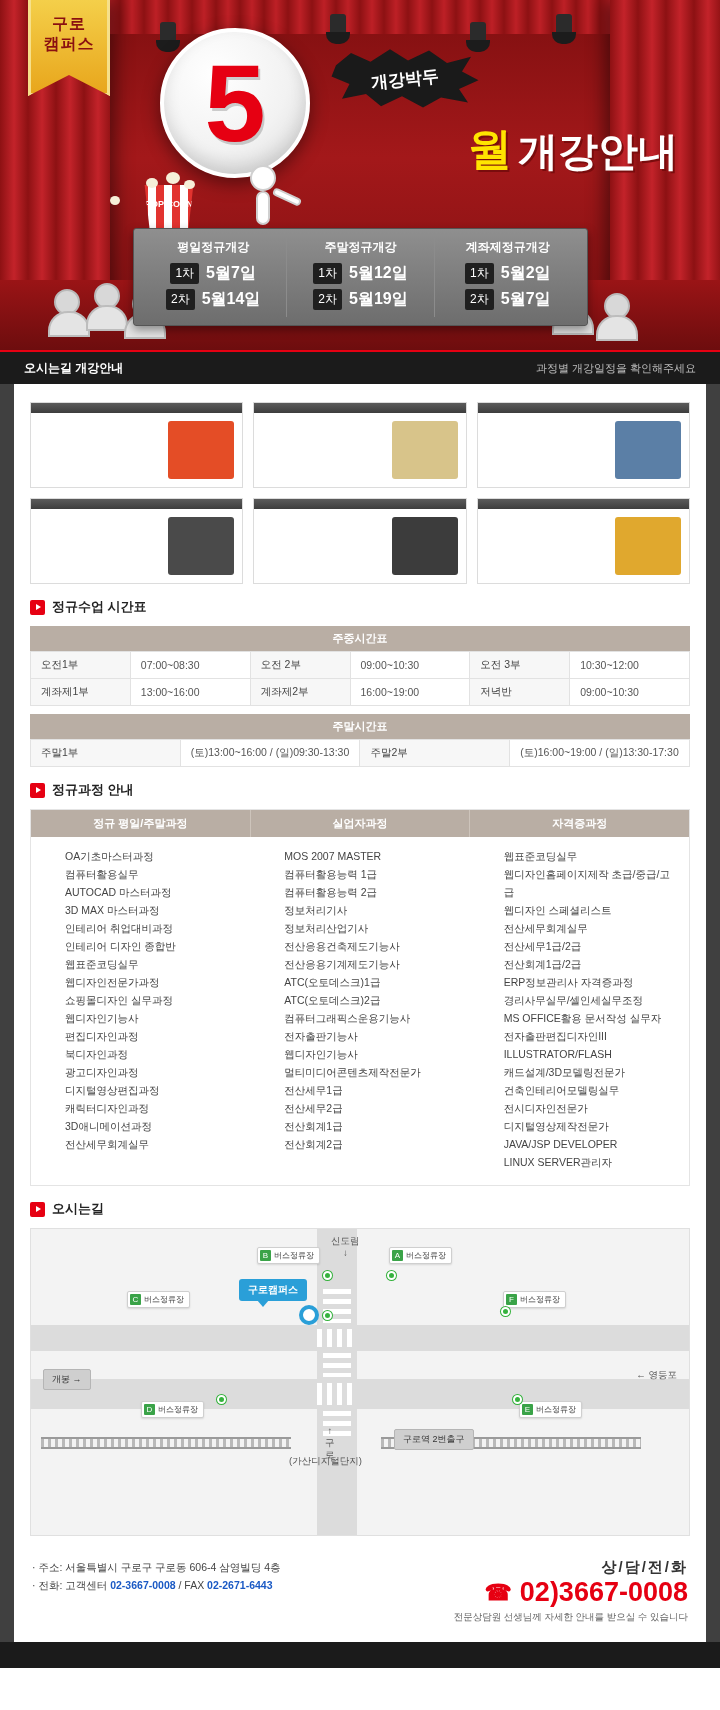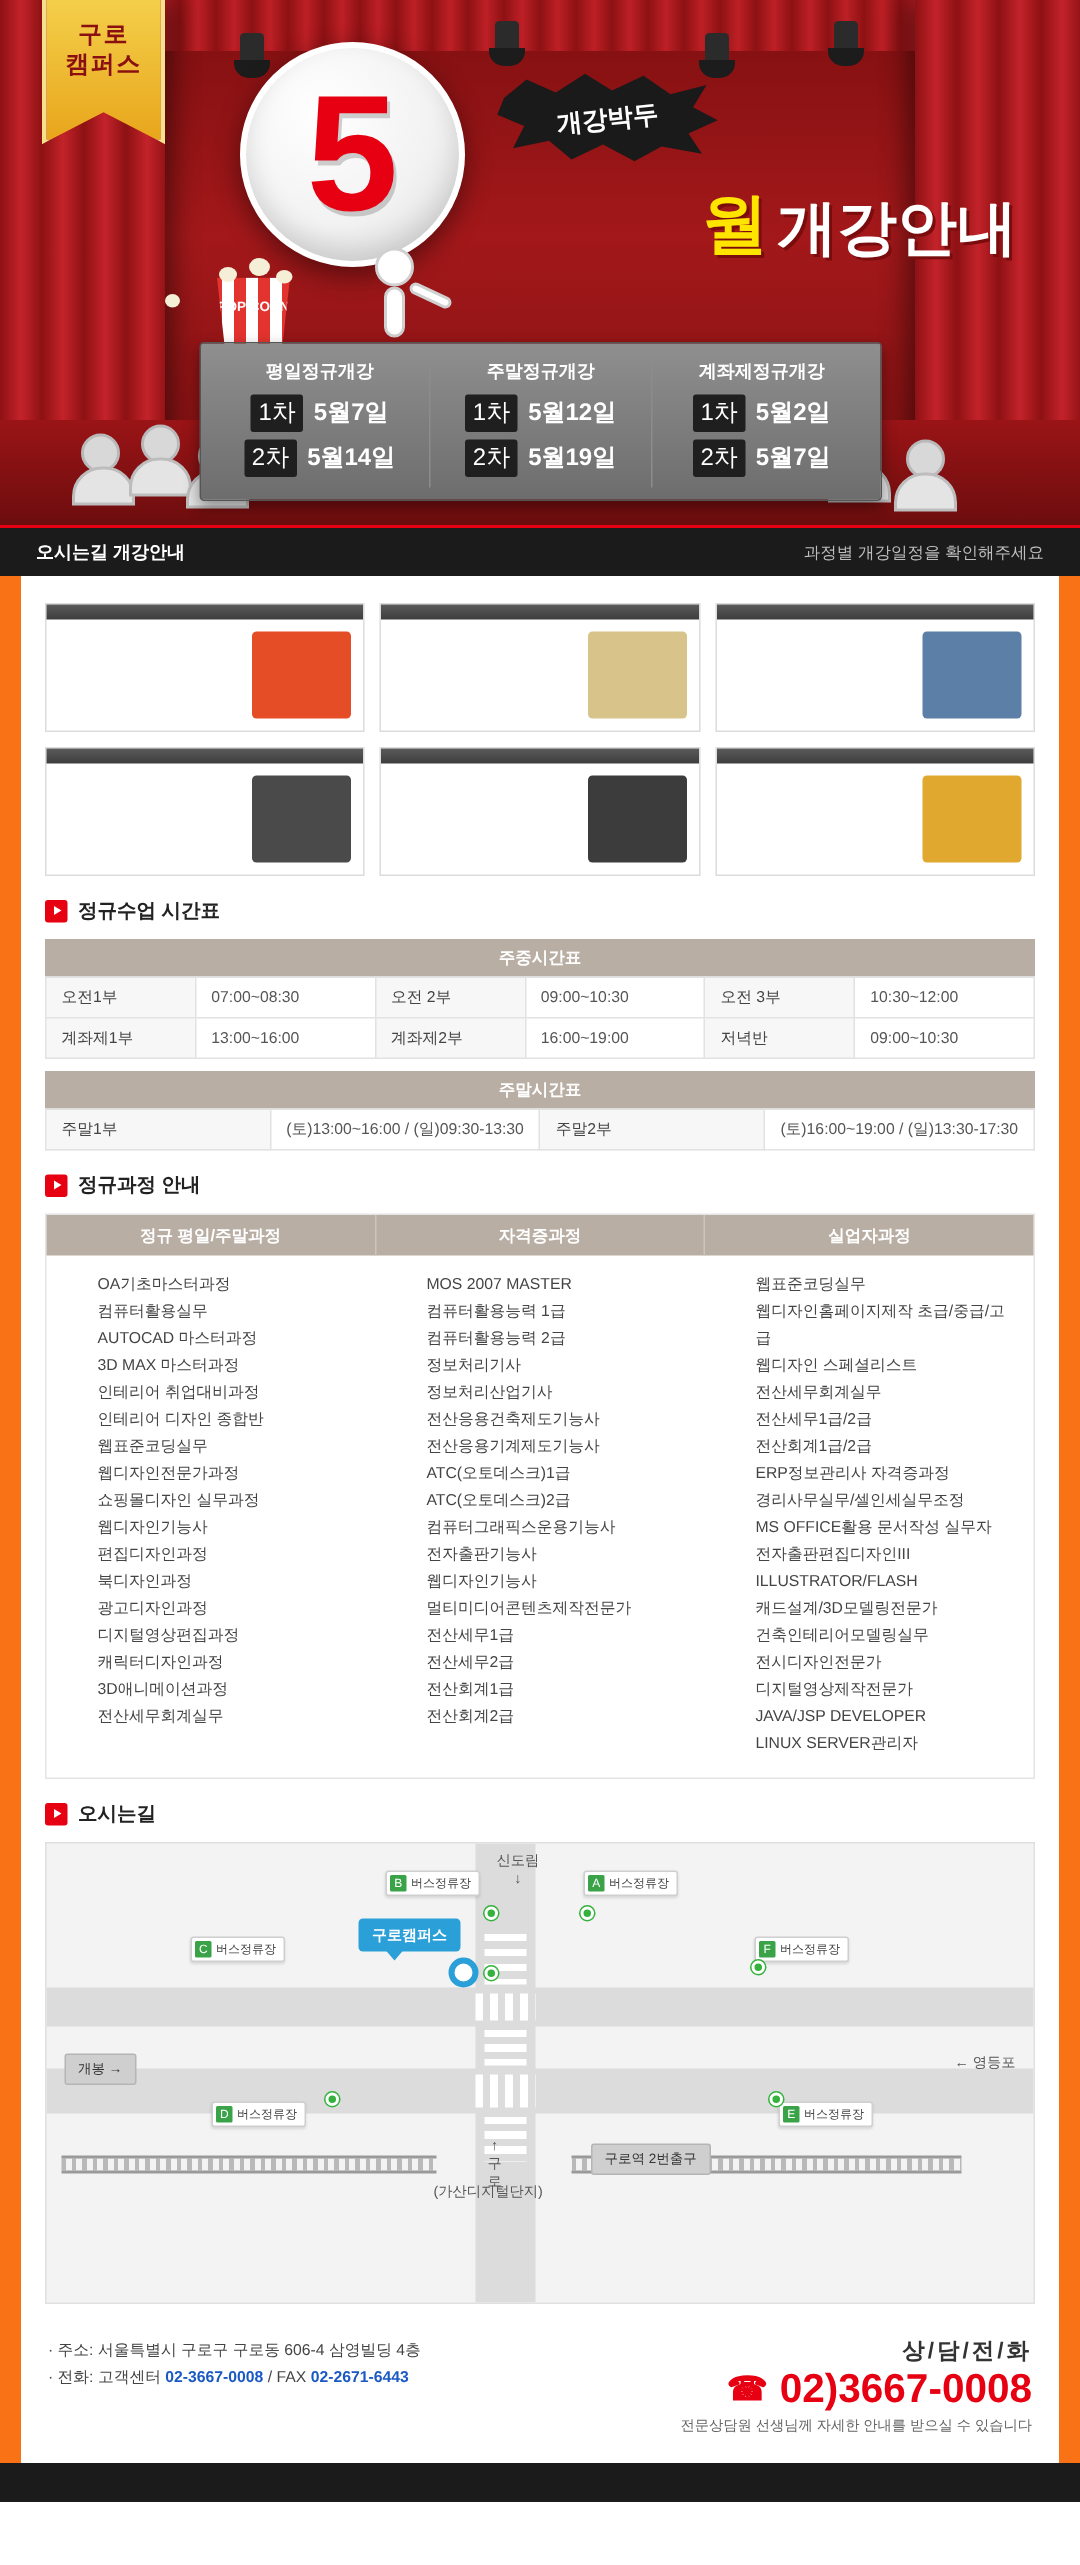--- a/index.html
+++ b/index.html
@@ -2,21 +2,21 @@
 <html><head>
 <meta charset="utf-8">
 <style>
   * { box-sizing: border-box; margin:0; padding:0; }
   body {
     width: 720px;
     font-family: "Liberation Sans", sans-serif;
     background: #fff;
     color: #333;
   }
-  .page { width: 720px; position: relative; background:#f97316; }
+  .page { width: 720px; position: relative; background:#404040; }
 
   
   .hero {
     position: relative;
     height: 350px;
     background: linear-gradient(#7f0f10, #a3181a 45%, #7d1011);
     overflow: hidden;
   }
   .curtain-left, .curtain-right {
     position: absolute; top:0; bottom:0; width: 110px;
@@ -100,21 +100,21 @@
     background: linear-gradient(#8f8f8f,#6d6d6d);
     border:1px solid #555; border-radius:3px;
     display:flex; padding:8px 6px;
     box-shadow: 0 4px 10px rgba(0,0,0,.4);
   }
   .sched-col { flex:1; padding:2px 6px; }
   .sched-col + .sched-col { border-left:1px solid #8c8c8c; }
   .sched-col h4 { color:#fff; font-size:12px; text-align:center; margin-bottom:7px; font-weight:bold;}
   .sched-row { display:flex; align-items:center; gap:7px; margin-bottom:5px; justify-content:center;}
   .sched-tag {
-    background:#1f1f1f; color:#fff; font-size:16px; padding:2px 5px; border-radius:2px; min-width:24px; text-align:left;
+    background:#1f1f1f; color:#fff; font-size:12px; padding:2px 5px; border-radius:2px; min-width:24px; text-align:left;
   }
   .sched-date { color:#fff; font-size:16px; font-weight:bold; }
 
   
   .blackbar {
     height:34px; background:#1b1b1b; display:flex; align-items:center; justify-content:space-between;
     padding:0 24px; border-top:2px solid #e60012;
   }
   .blackbar .left { color:#fff; font-size:12px; font-weight:bold; }
   .blackbar .right { color:#bdbdbd; font-size:11px; }
@@ -421,22 +421,22 @@
         </table>
       </div>
 
     <div class="sec-title">
       <span class="arw"></span>
       <h3>정규과정 안내</h3>
     </div>
     <div class="curr">
       <div class="curr-head" id="curr-head">
           <div>정규 평일/주말과정</div>
+          <div>실업자과정</div>
           <div>자격증과정</div>
-          <div>실업자과정</div>
         </div>
       <div class="curr-body" id="curr-body">
           <ul>
             <li>OA기초마스터과정</li>
             <li>컴퓨터활용실무</li>
             <li>AUTOCAD 마스터과정</li>
             <li>3D MAX 마스터과정</li>
             <li>인테리어 취업대비과정</li>
             <li>인테리어 디자인 종합반</li>
             <li>웹표준코딩실무</li>

